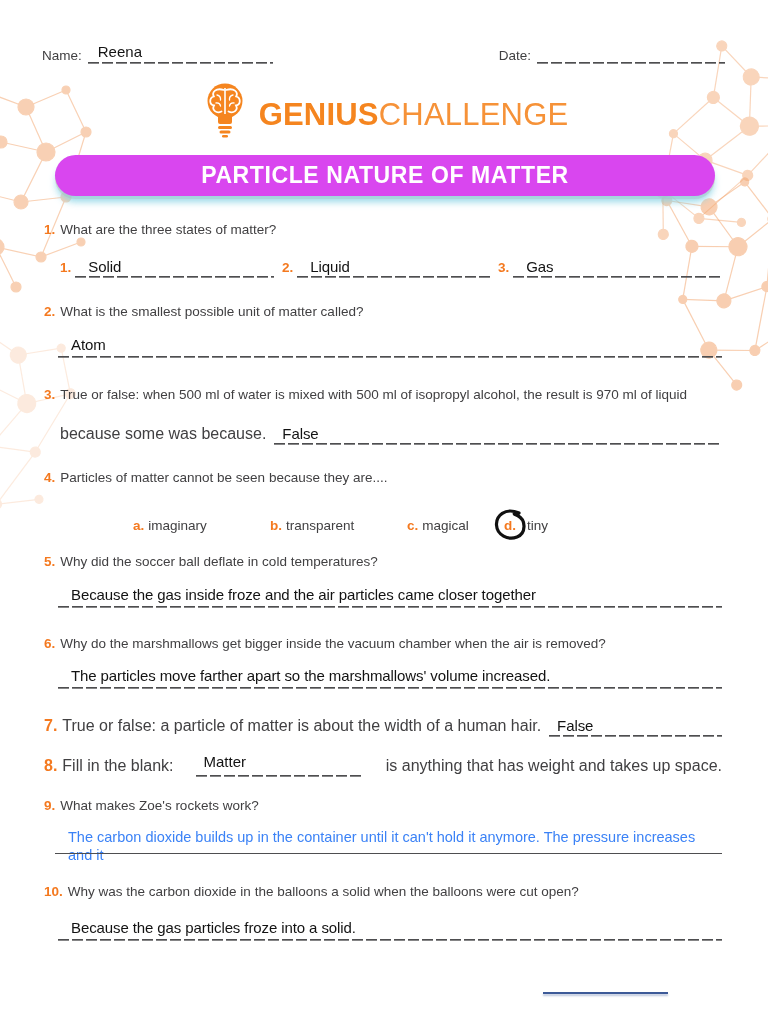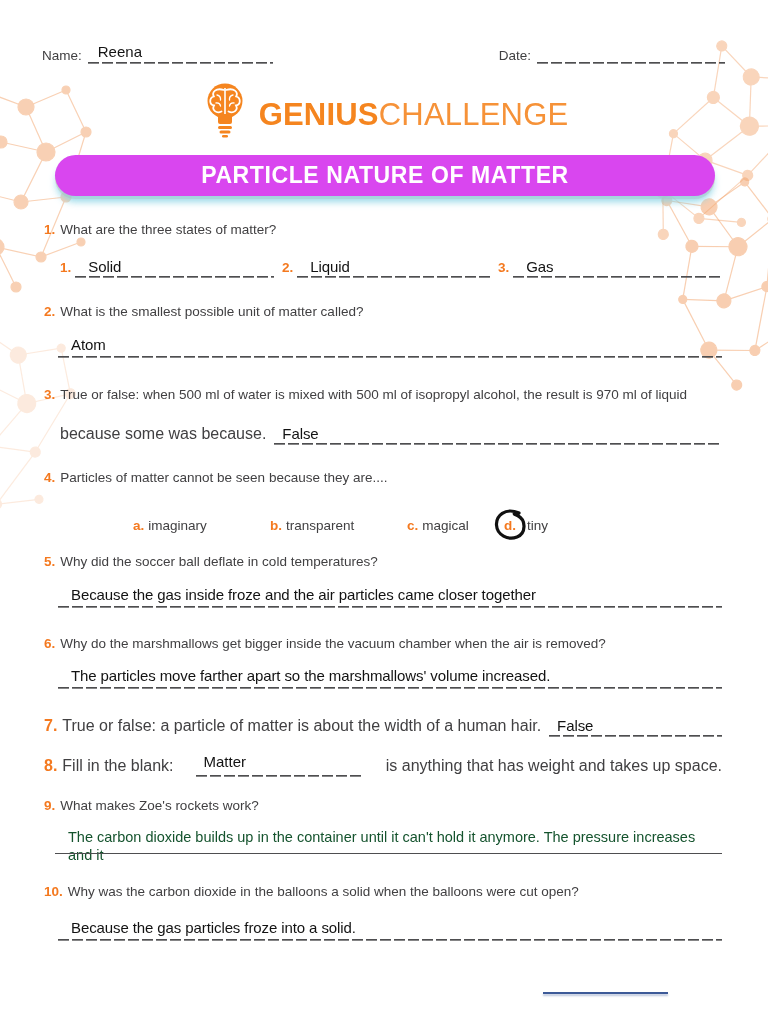--- a/index.html
+++ b/index.html
@@ -82,21 +82,21 @@
 
   
   .q8-row { position:absolute; top:753px; left:44px; right:46px; height:24px; display:flex; align-items:flex-end;gap:16px; }
   .q8-lead { padding-bottom:2px; white-space:nowrap; }
   .q8-blank { position:relative; width:256px; height:24px; margin-left:6px; }
   .q8-value { position:absolute; left:8px; bottom:7px; font-size:15px; color:#121212; }
   .q8-tail { padding-bottom:2px; margin-left:8px; white-space:nowrap; }
 
   
   .q9-answer { position:absolute; top:829px; left:55px; right:46px; padding-left:13px;
-               font-size:14.5px; color:#14532d; line-height:17.5px; }
+               font-size:14.5px; color:#3b82f6; line-height:17.5px; }
   .q9-strike { position:absolute; top:853px; left:55px; right:46px; height:0;
                border-bottom:1.7px solid #4e4e50; }
 
   
   .footer-link { position:absolute; top:992px; left:543px; width:125px; height:2px;
                  background:#3d5a98; box-shadow:0 2px 2px rgba(61,90,152,.35); }
 </style>
 </head>
 <body>
 

